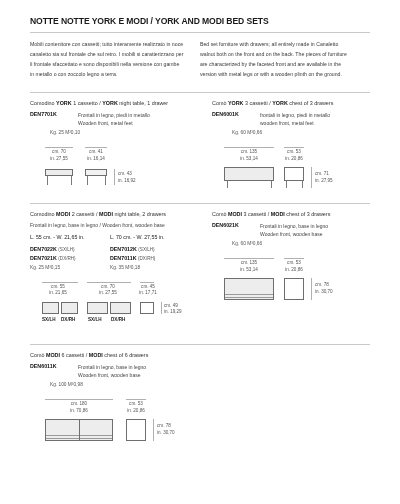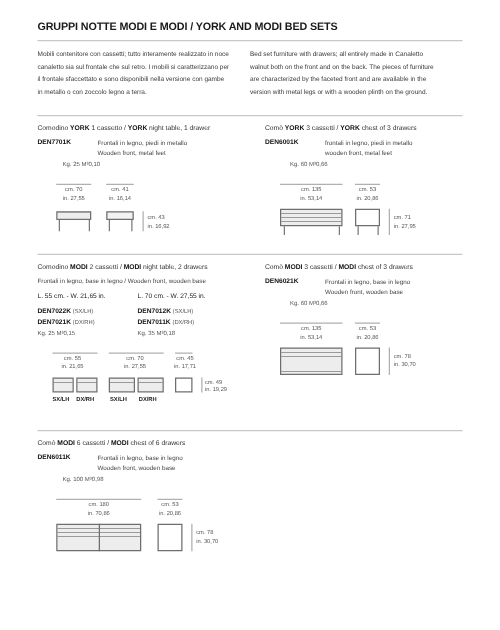--- a/index.html
+++ b/index.html
@@ -105,21 +105,21 @@
     font-weight: bold;
     color: #222;
     white-space: nowrap;
   }
 </style>
 </head>
 <body>
 
 <div class="page">
 
-  <div class="page-title">GRUPPI NOTTE MODI E MODI / YORK AND MODI BED SETS</div>
+  <div class="page-title">NOTTE NOTTE YORK E MODI / YORK AND MODI BED SETS</div>
   <div class="rule rule-title"></div>
 
   <div class="intro">
     <div class="intro-col">
       <p>Mobili contenitore con cassetti; tutto interamente realizzato in noce canaletto sia sul frontale che sul retro. I mobili si caratterizzano per il frontale sfaccettato e sono disponibili nella versione con gambe in metallo o con zoccolo legno a terra.</p>
     </div>
     <div class="intro-col">
       <p>Bed set furniture with drawers; all entirely made in Canaletto walnut both on the front and on the back. The pieces of furniture are characterized by the faceted front and are available in the version with metal legs or with a wooden plinth on the ground.</p>
     </div>
   </div>

